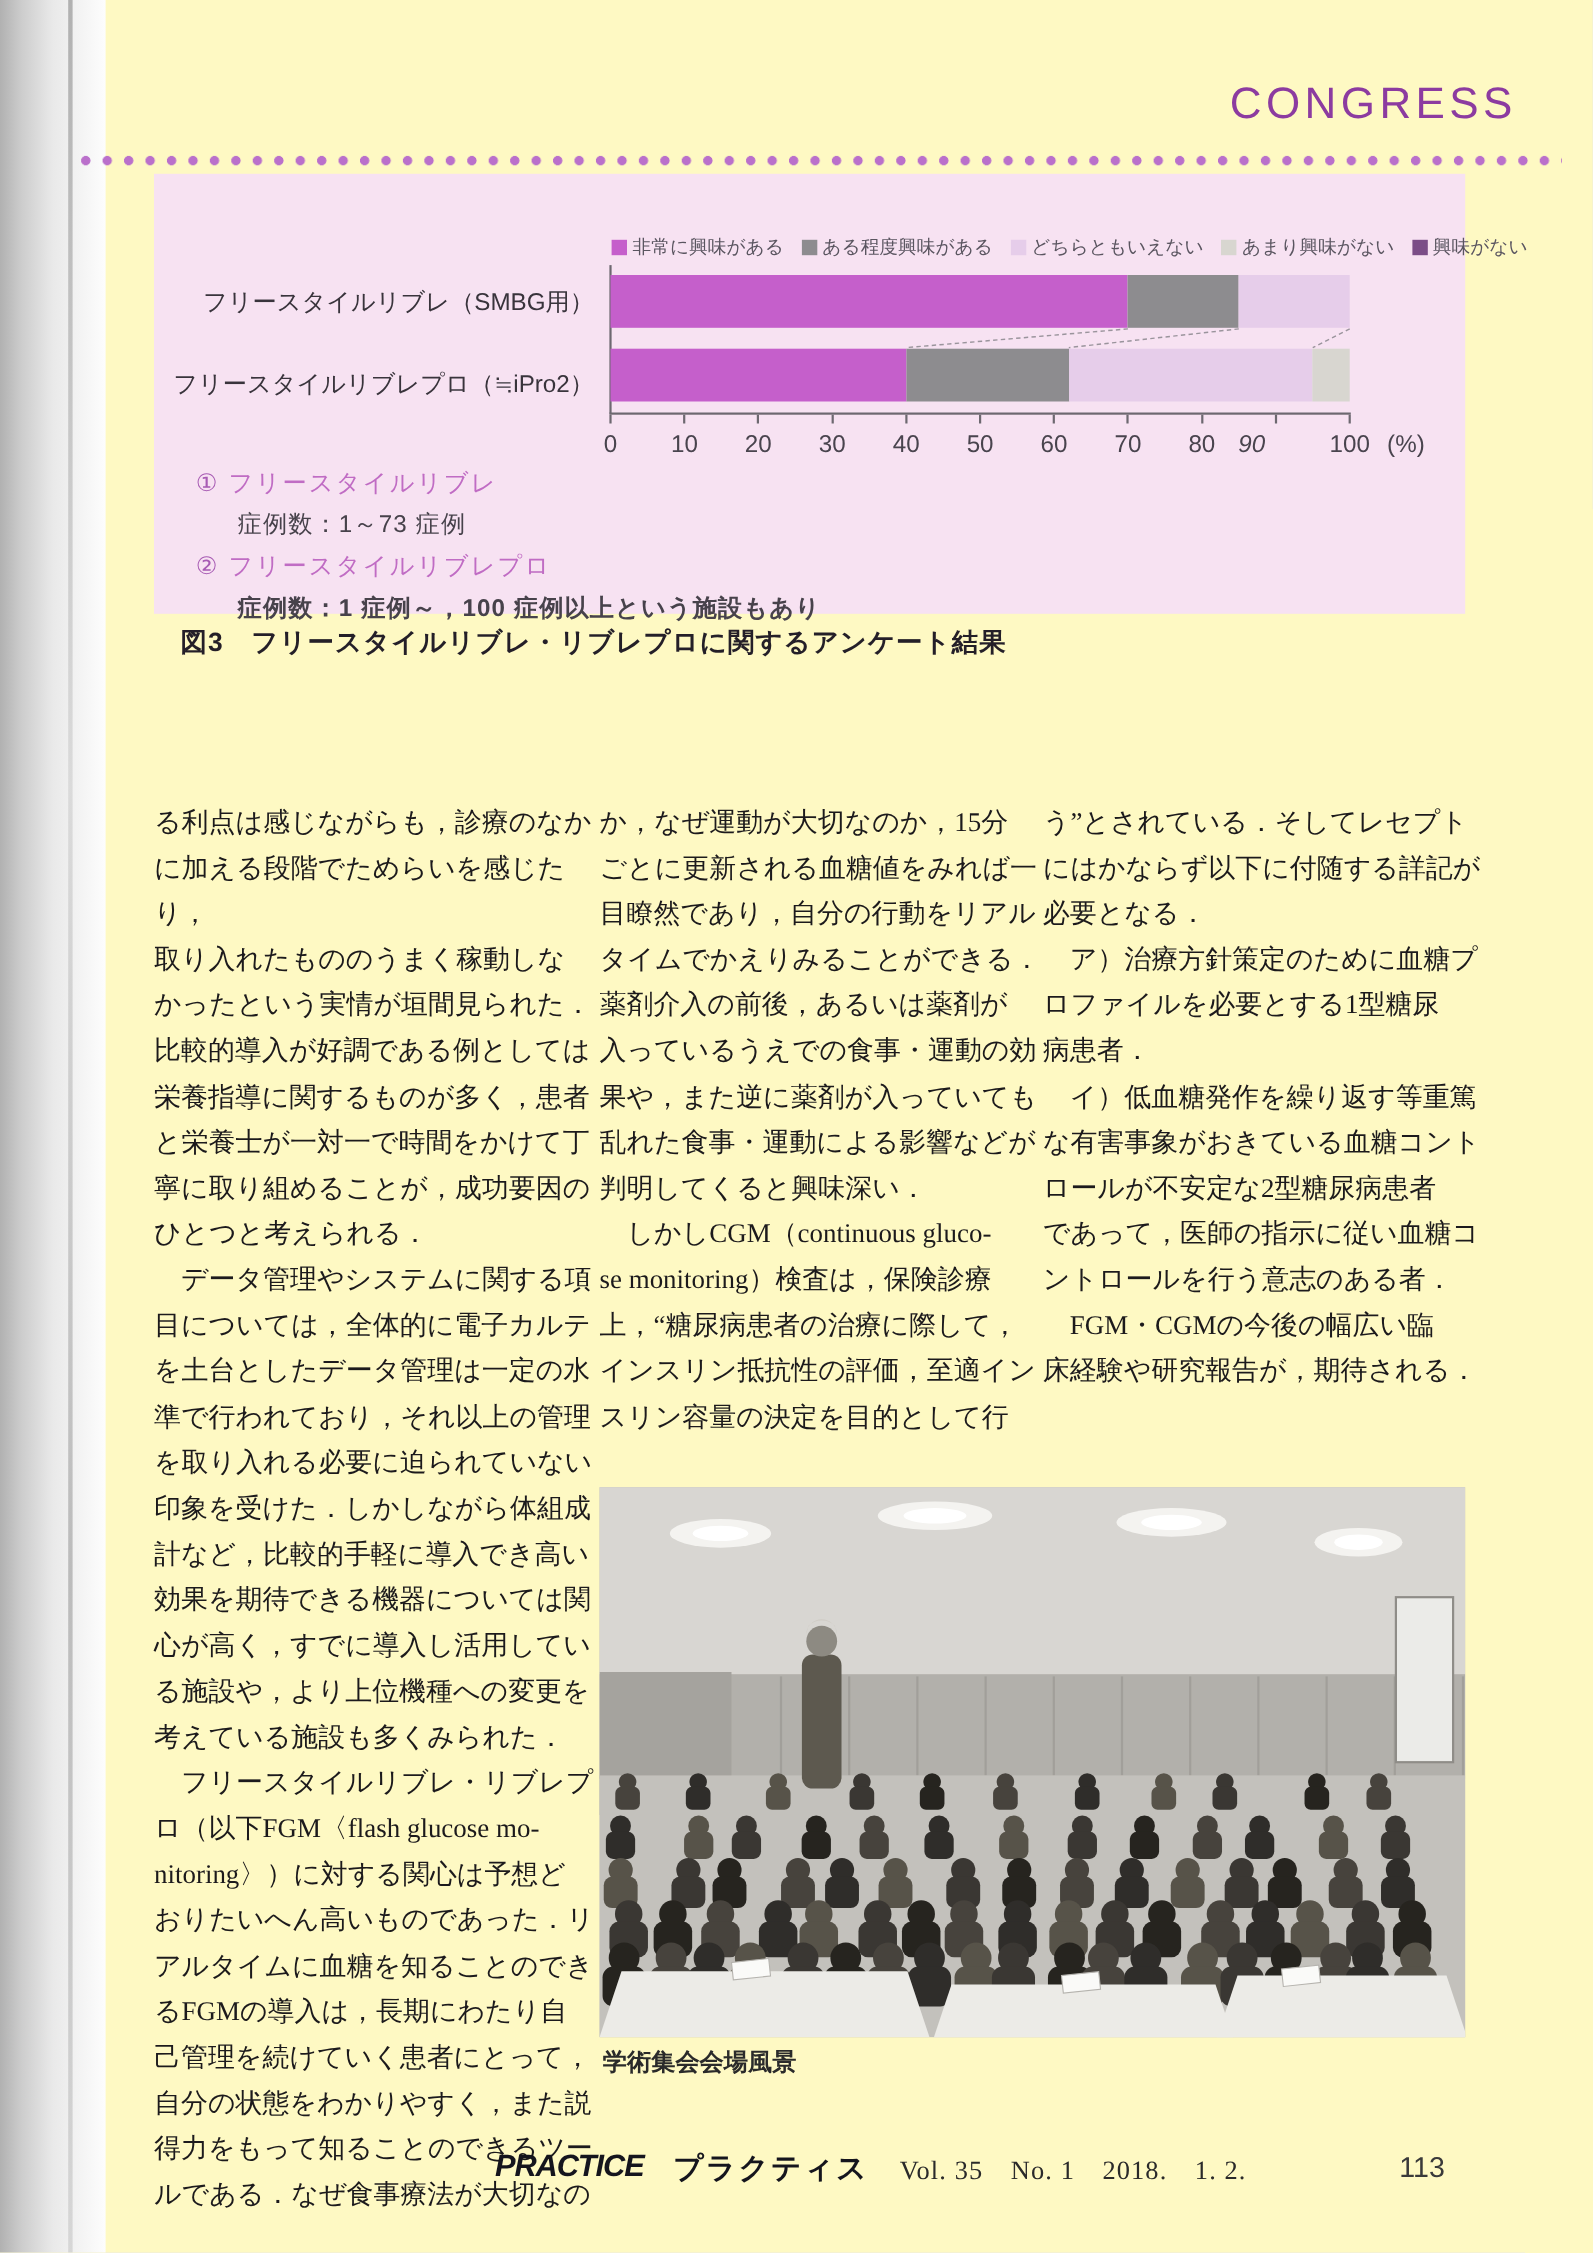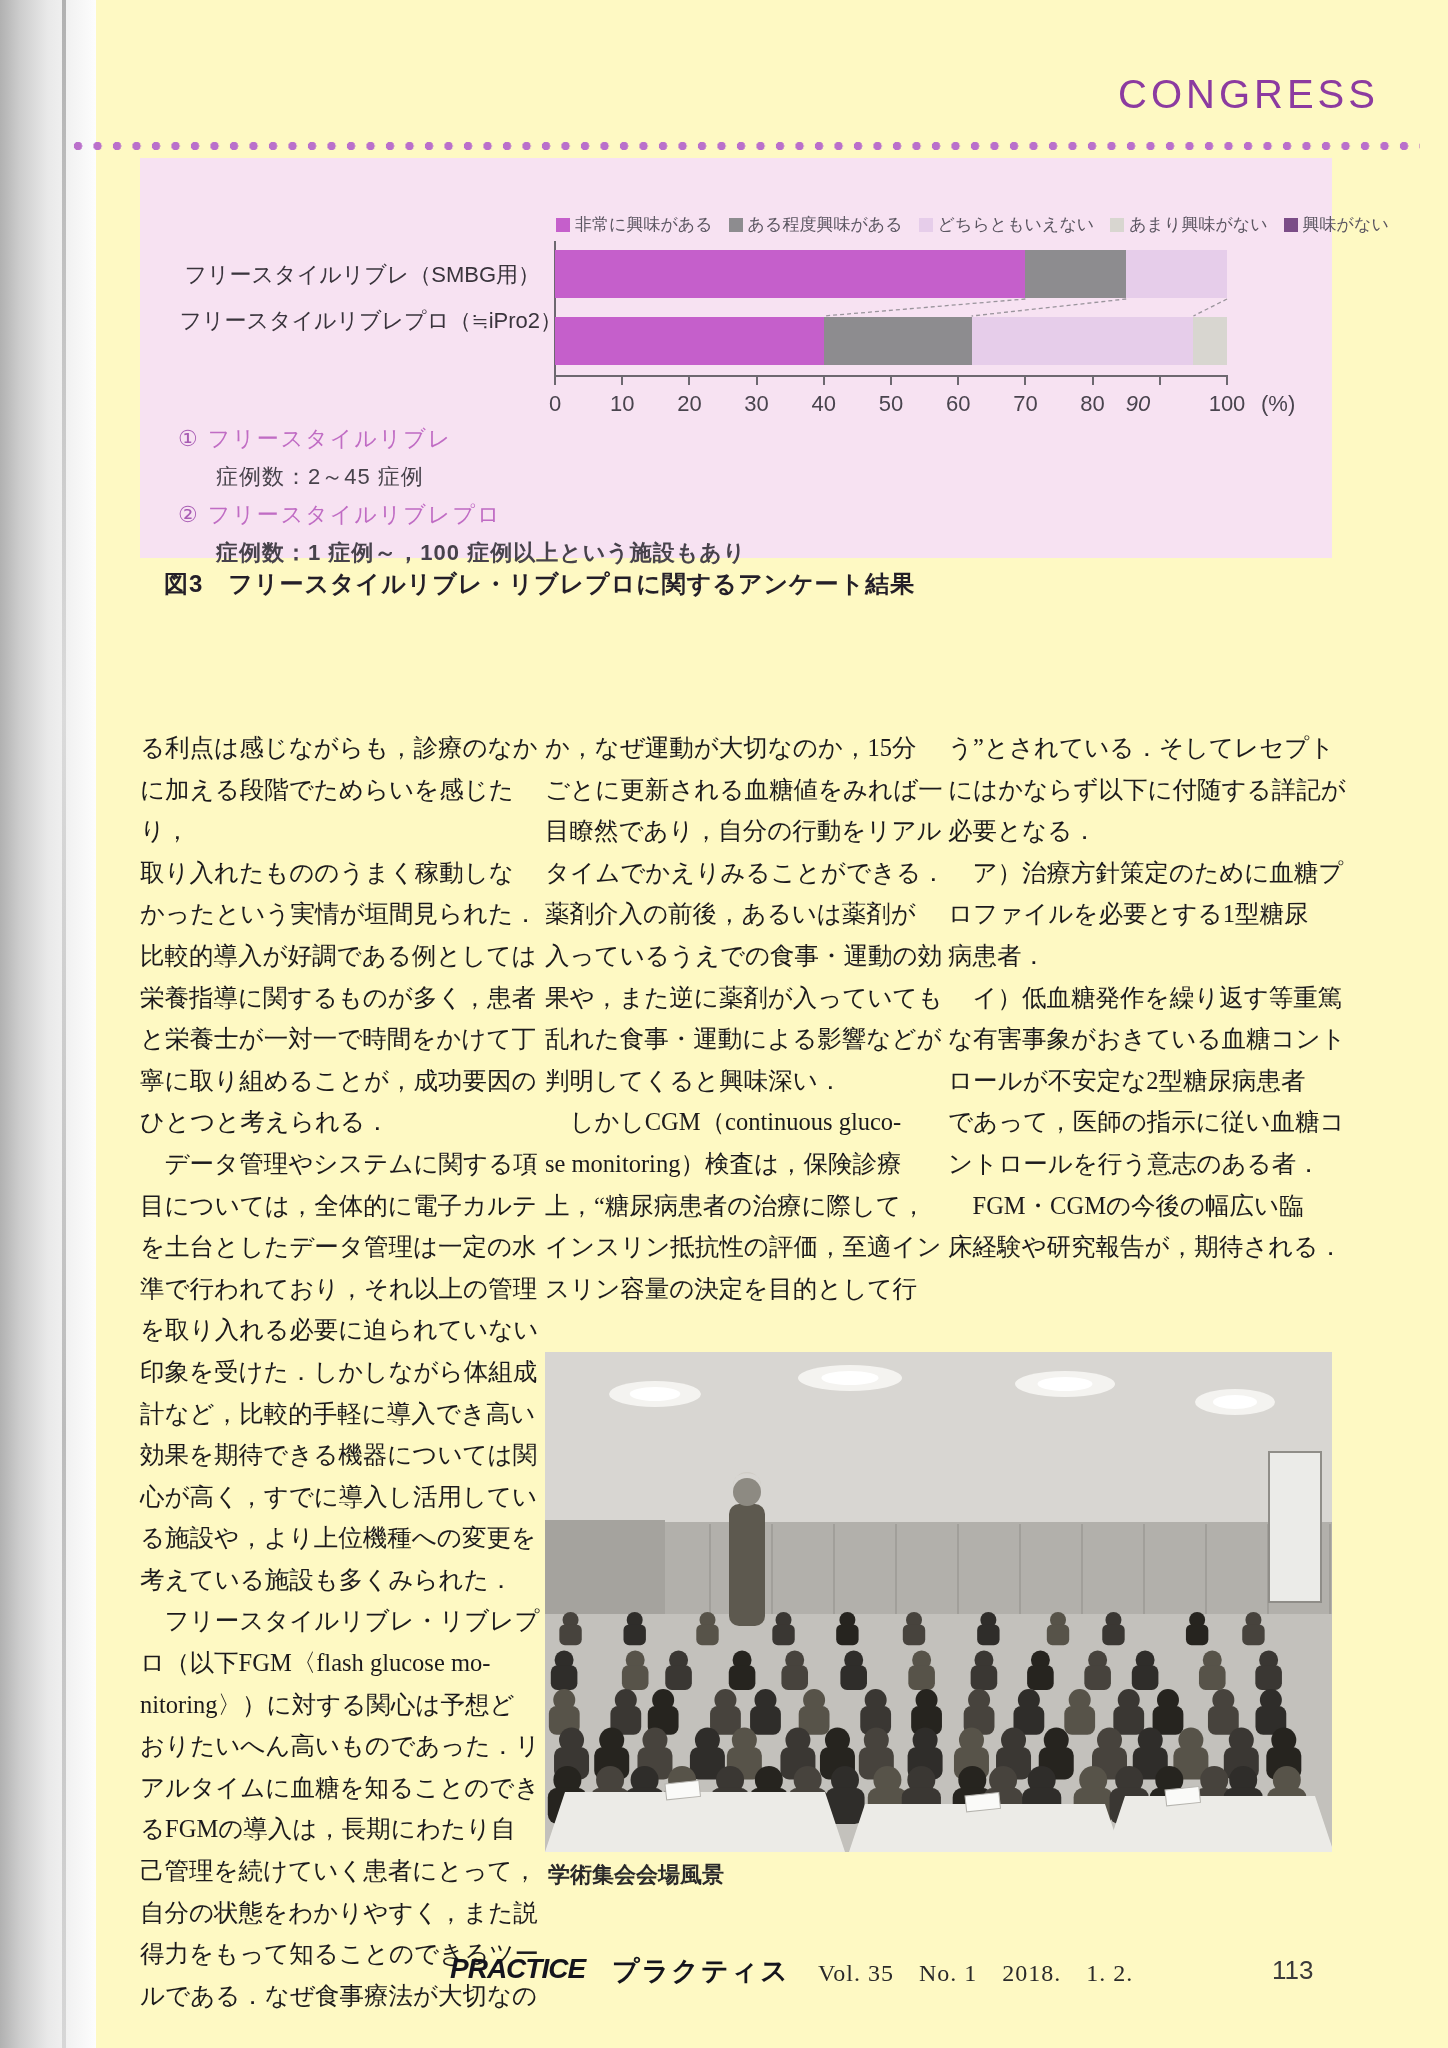--- a/index.html
+++ b/index.html
@@ -80,21 +80,21 @@
       </div>
       <div class="legend-item">
         <span class="legend-swatch" style="background: rgb(216, 214, 208);"></span>
         <span>あまり興味がない</span>
       </div>
       <div class="legend-item">
         <span class="legend-swatch" style="background: rgb(123, 77, 135);"></span>
         <span>興味がない</span>
       </div>
     </div>
-  <div class="abs cat-label" style="left:140px;top:306px;margin-left:22px;">フリースタイルリブレプロ（≒iPro2）</div>
+  <div class="abs cat-label" style="left:140px;top:334px;">フリースタイルリブレプロ（≒iPro2）</div>
 
   <div class="abs chart-plot">
     <div class="axis-v"></div>
     <div class="axis-h"></div>
   <div class="seg" style="left: 0px; top: 5px; width: 470.4px; height: 48px; background: rgb(197, 95, 203);"></div>
       <div class="seg" style="left: 470.4px; top: 5px; width: 100.8px; height: 48px; background: rgb(141, 140, 143);"></div>
       <div class="seg" style="left: 571.2px; top: 5px; width: 100.8px; height: 48px; background: rgb(230, 205, 234);"></div>
       <div class="seg" style="left: 0px; top: 72px; width: 268.8px; height: 48px; background: rgb(197, 95, 203);"></div>
       <div class="seg" style="left: 268.8px; top: 72px; width: 147.84px; height: 48px; background: rgb(141, 140, 143);"></div>
       <div class="seg" style="left: 416.64px; top: 72px; width: 221.76px; height: 48px; background: rgb(230, 205, 234);"></div>
@@ -125,21 +125,21 @@
       <svg class="conn-svg" width="672" height="132">
         <line x1="470.4" y1="54" x2="268.8" y2="71" stroke="#9a949c" stroke-width="1.3" stroke-dasharray="4 3"></line>
         <line x1="571.1999999999999" y1="54" x2="416.64" y2="71" stroke="#9a949c" stroke-width="1.3" stroke-dasharray="4 3"></line>
         <line x1="672" y1="54" x2="638.4" y2="71" stroke="#9a949c" stroke-width="1.3" stroke-dasharray="4 3"></line>
       </svg>
     </div>
 
   <div class="abs note-title" style="left:178px;top:424px;">
     <span class="note-marker">①</span><span>フリースタイルリブレ</span>
   </div>
-  <div class="abs note-detail" style="left:216px;top:462px;">症例数：2～45 症例</div>
+  <div class="abs note-detail" style="left:216px;top:462px;">症例数：1～73 症例</div>
   <div class="abs note-title" style="left:178px;top:500px;">
     <span class="note-marker">②</span><span>フリースタイルリブレプロ</span>
   </div>
   <div class="abs note-detail" style="left:216px;top:538px;font-weight:bold;">症例数：1 症例～，100 症例以上という施設もあり</div>
 
   <div class="abs fig-caption">図3　フリースタイルリブレ・リブレプロに関するアンケート結果</div>
 
   <div class="abs col col1">る利点は感じながらも，診療のなか
 に加える段階でためらいを感じたり，
 取り入れたもののうまく稼動しな

